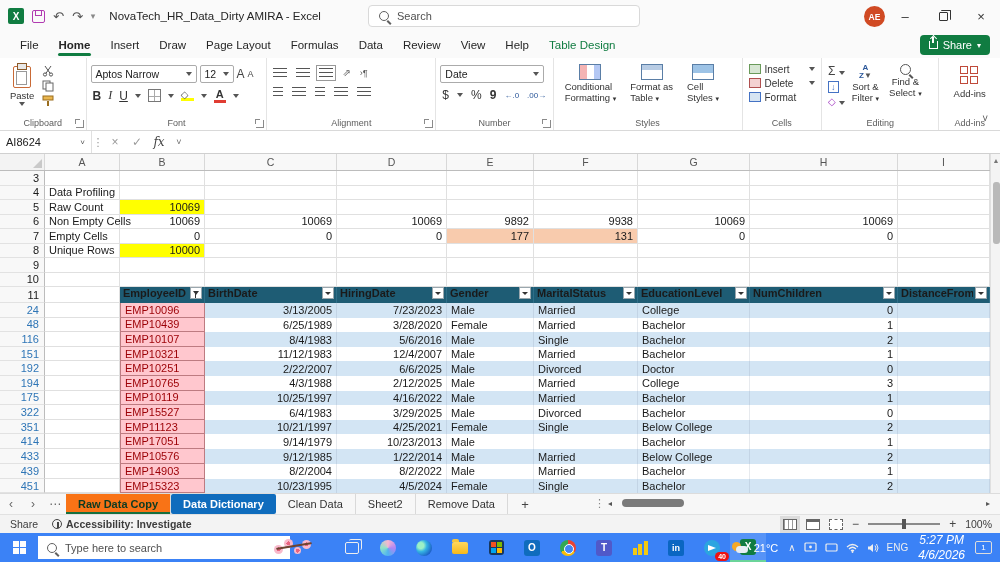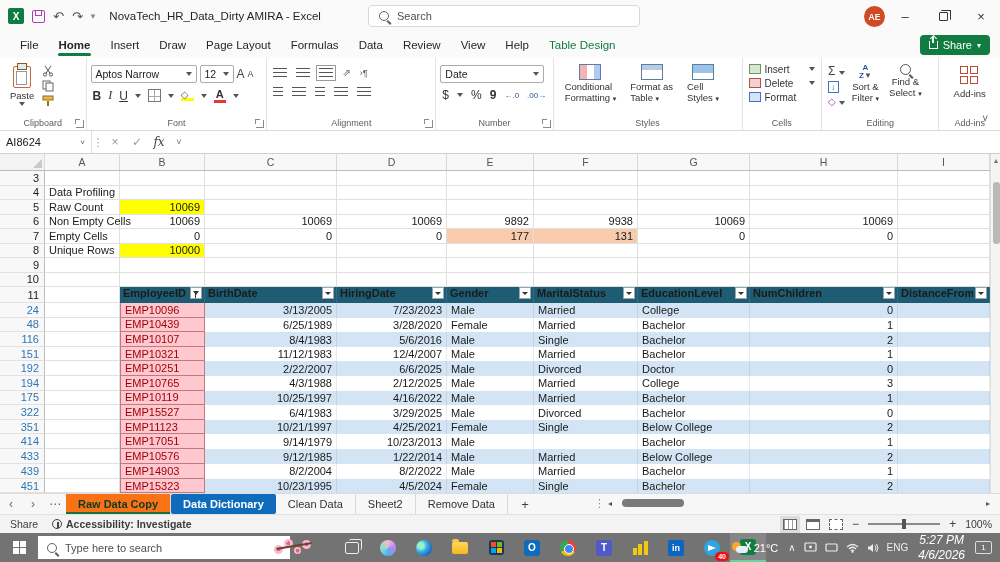--- a/index.html
+++ b/index.html
@@ -139,21 +139,21 @@
   .acc-ic::after { content:""; position:absolute; left:4px; top:2px; width:1.5px; height:6px; background:#444; }
   .sb-right { position:absolute; right:8px; display:flex; align-items:center; gap:9px; }
   .view-ic { width:14px; height:11px; border:1px solid #666; background:#fff; }
   .view-ic.sel { outline:3px solid #dcdcdc; background:repeating-linear-gradient(90deg,#999 0 1px,#fff 1px 4px); }
   .view-ic.pl { border-top:3px solid #666; }
   .view-ic.pb { border-style:dashed; }
   .zoomtrack { width:72px; height:2px; background:#8a8a8a; position:relative; }
   .zoomtrack .zthumb { position:absolute; left:34px; top:-4px; width:4px; height:10px; background:#555; }
   .zsign { font-size:12px; color:#444; }
   
-  .taskbar { position:absolute; left:0; top:533px; width:1000px; height:29px; background:#737373; display:flex; align-items:center; }
+  .taskbar { position:absolute; left:0; top:533px; width:1000px; height:29px; background:#3b82f6; display:flex; align-items:center; }
   .start { width:38px; height:29px; display:flex; align-items:center; justify-content:center; }
   .winlogo { width:13px; height:13px; display:grid; grid-template-columns:6px 6px; grid-template-rows:6px 6px; gap:1px; }
   .winlogo i { background:#fdfdfd; }
   .tsearch { width:252px; height:23px; background:#fff; display:flex; align-items:center; gap:8px; padding-left:9px; color:#4f4f4f; font-size:11px; position:relative; }
   .blossom { position:relative; width:46px; height:26px; margin-left:-18px; pointer-events:none; }
   .blossom i { position:absolute; width:9px; height:9px; border-radius:50%; background:radial-gradient(circle at 50% 50%, #e9637f 0 2px, #f8b9cb 2px); }
   .blossom i:nth-child(1){ left:2px; top:10px; }
   .blossom i:nth-child(2){ left:12px; top:4px; }
   .blossom i:nth-child(3){ left:22px; top:12px; width:7px; height:7px; }
   .blossom i:nth-child(4){ left:30px; top:5px; }

